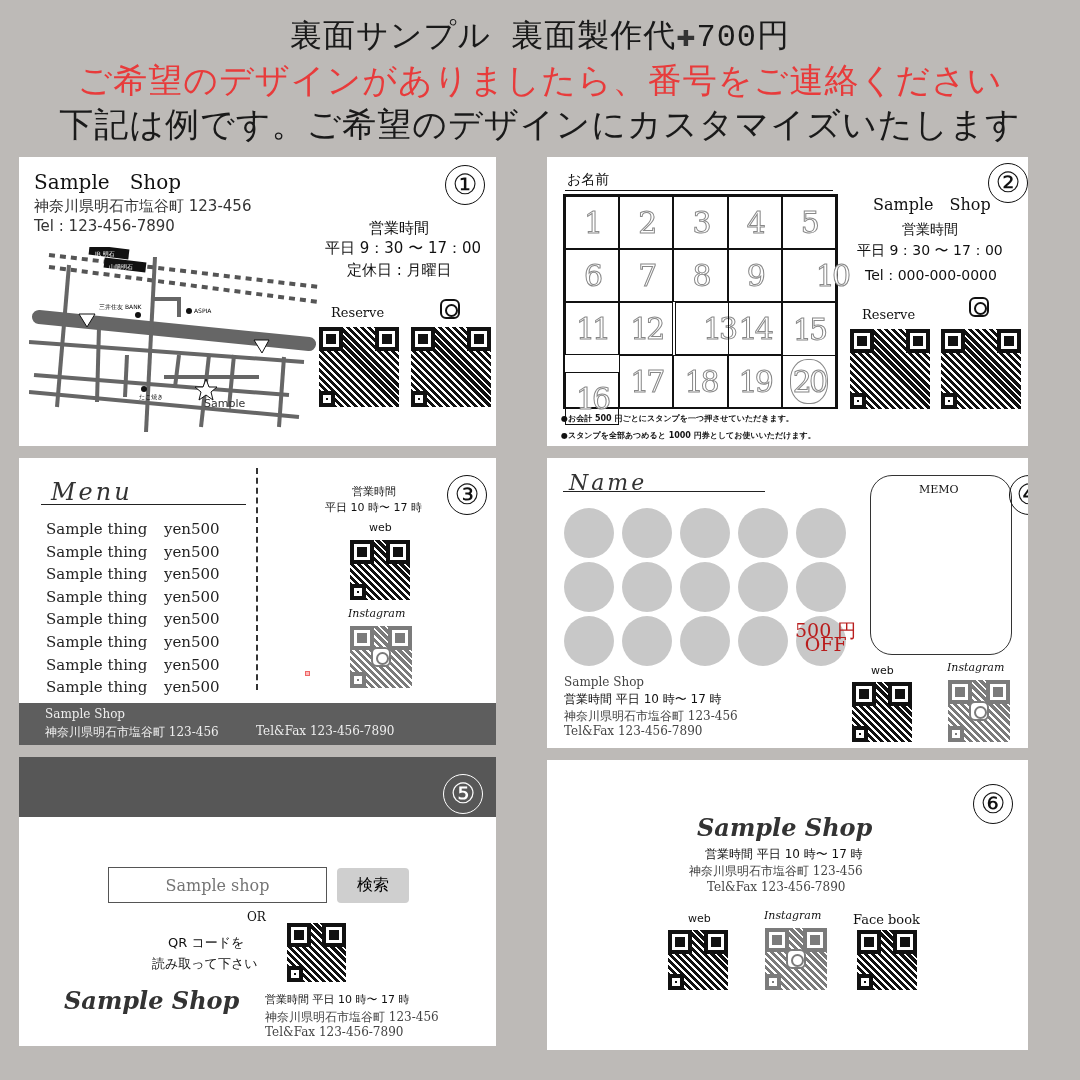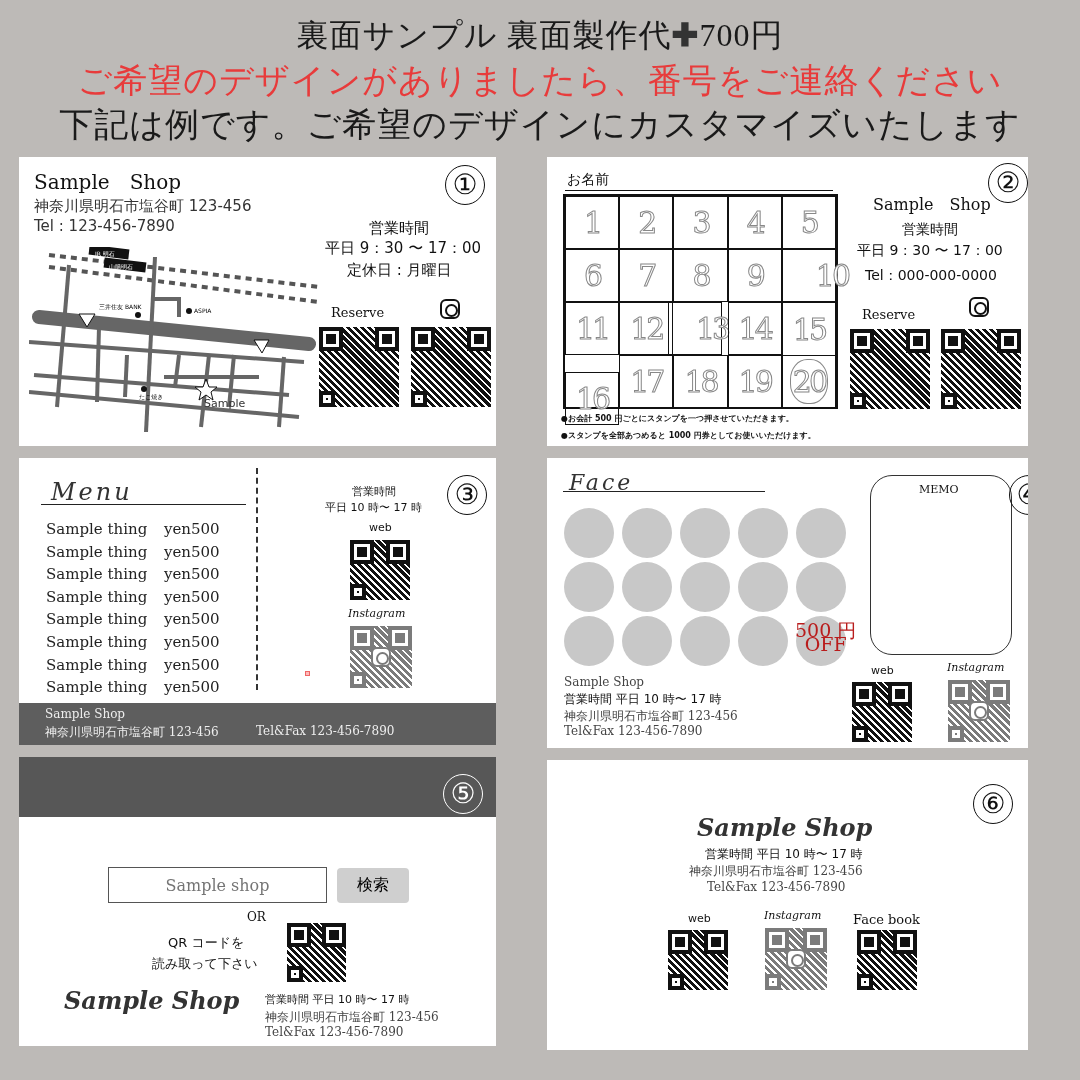--- a/index.html
+++ b/index.html
@@ -1,17 +1,17 @@
 <!DOCTYPE html>
 <html><head>
 <meta charset="utf-8">
 <style>
   *{box-sizing:border-box;margin:0;padding:0}
   body{width:1080px;height:1080px;background:#bdbab7;position:relative;overflow:hidden;font-family:"DejaVu Serif",serif;color:#111}
-  .hdr{position:absolute;left:0;width:1080px;text-align:center;font-family:Liberation Serif, serif;white-space:nowrap}
+  .hdr{position:absolute;left:0;width:1080px;text-align:center;font-family:Liberation Mono, monospace;white-space:nowrap}
   .h1{top:14px;font-size:32px;color:#1a1a1a;letter-spacing:1px}
   .h1 .plus{color:#333;font-weight:bold}
   .h2{top:58px;font-size:34px;color:#e83b3b;letter-spacing:1px}
   .h3{top:102px;font-size:34px;color:#1a1a1a;letter-spacing:1px}
   .card{position:absolute;background:#fff;overflow:hidden}
   .num{position:absolute;width:40px;height:40px;border:1.5px solid #111;border-radius:50%;font-size:28px;line-height:37px;text-align:center;font-family:"DejaVu Serif",serif;background:transparent}
   .qr{position:absolute;background:
       linear-gradient(#fff,#fff) 8px 8px/8px 8px no-repeat,
       linear-gradient(#fff,#fff) calc(100% - 8px) 8px/8px 8px no-repeat,
       linear-gradient(#fff,#fff) 8px calc(100% - 8px)/8px 8px no-repeat,
@@ -104,21 +104,21 @@
       <div class="cell" style="left: 108.4px; top: 0px; width: 54.2px; height: 53px;">3</div>
       <div class="cell" style="left: 162.6px; top: 0px; width: 54.2px; height: 53px;">4</div>
       <div class="cell" style="left: 216.8px; top: 0px; width: 54.2px; height: 53px;">5</div>
       <div class="cell" style="left: 0px; top: 53px; width: 54.2px; height: 53px;">6</div>
       <div class="cell" style="left: 54.2px; top: 53px; width: 54.2px; height: 53px;">7</div>
       <div class="cell" style="left: 108.4px; top: 53px; width: 54.2px; height: 53px;">8</div>
       <div class="cell" style="left: 162.6px; top: 53px; width: 54.2px; height: 53px;">9</div>
       <div class="cell" style="left: 216.8px; top: 53px; width: 54.2px; height: 53px; padding-left: 46px;">10</div>
       <div class="cell" style="left: 0px; top: 106px; width: 54.2px; height: 53px;">11</div>
       <div class="cell" style="left: 54.2px; top: 106px; width: 54.2px; height: 53px;">12</div>
-      <div class="cell" style="left: 103px; top: 106px; width: 54.2px; height: 53px; padding-left: 34px;">13</div>
+      <div class="cell" style="left: 110px; top: 106px; width: 54.2px; height: 53px; padding-left: 34px;">13</div>
       <div class="cell" style="left: 162.6px; top: 106px; width: 54.2px; height: 53px;">14</div>
       <div class="cell" style="left: 216.8px; top: 106px; width: 54.2px; height: 54px;">15</div>
       <div class="cell" style="left: 0px; top: 176px; width: 54.2px; height: 53px;">16</div>
       <div class="cell" style="left: 54.2px; top: 159px; width: 54.2px; height: 53px;">17</div>
       <div class="cell" style="left: 108.4px; top: 159px; width: 54.2px; height: 53px;">18</div>
       <div class="cell" style="left: 162.6px; top: 159px; width: 54.2px; height: 53px;">19</div>
       <div class="cell" style="left: 216.8px; top: 159px; width: 54.2px; height: 53px; border-radius: 0px;">
         <span style="border:1.5px solid #888;border-radius:45%;padding:4px 2px">20</span>
       </div>
     </div>
@@ -165,21 +165,21 @@
       <b></b>
     </div>
   <div style="position:absolute;left:286px;top:213px;width:5px;height:5px;border:1px solid #e66;background:#fbb"></div>
   <div style="position:absolute;left:0;top:245px;width:477px;height:42px;background:#5e5e5e"></div>
   <div class="t" style="left:26px;top:249px;font-size:12px;color:#eee">Sample Shop</div>
   <div class="t" style="left:26px;top:266px;font-size:12px;color:#eee">神奈川県明石市塩谷町 123-456</div>
   <div class="t" style="left:237px;top:266px;font-size:12px;color:#eee">Tel&amp;Fax 123-456-7890</div>
 </div>
 
 <div class="card" style="left:547px;top:458px;width:481px;height:290px">
-  <div class="t script" style="left:22px;top:12px;font-size:22px;letter-spacing:3px;color:#333">Face</div>
+  <div class="t script" style="left:22px;top:12px;font-size:22px;letter-spacing:3px;color:#333">Name</div>
   <div style="position:absolute;left:16px;top:33px;width:202px;border-top:1.5px solid #222"></div>
   <div id="circles" style="position:absolute;left:0;top:0">
       <div class="circle" style="left: 17px; top: 50px;"></div>
       <div class="circle" style="left: 75px; top: 50px;"></div>
       <div class="circle" style="left: 133px; top: 50px;"></div>
       <div class="circle" style="left: 191px; top: 50px;"></div>
       <div class="circle" style="left: 249px; top: 50px;"></div>
       <div class="circle" style="left: 17px; top: 104px;"></div>
       <div class="circle" style="left: 75px; top: 104px;"></div>
       <div class="circle" style="left: 133px; top: 104px;"></div>

